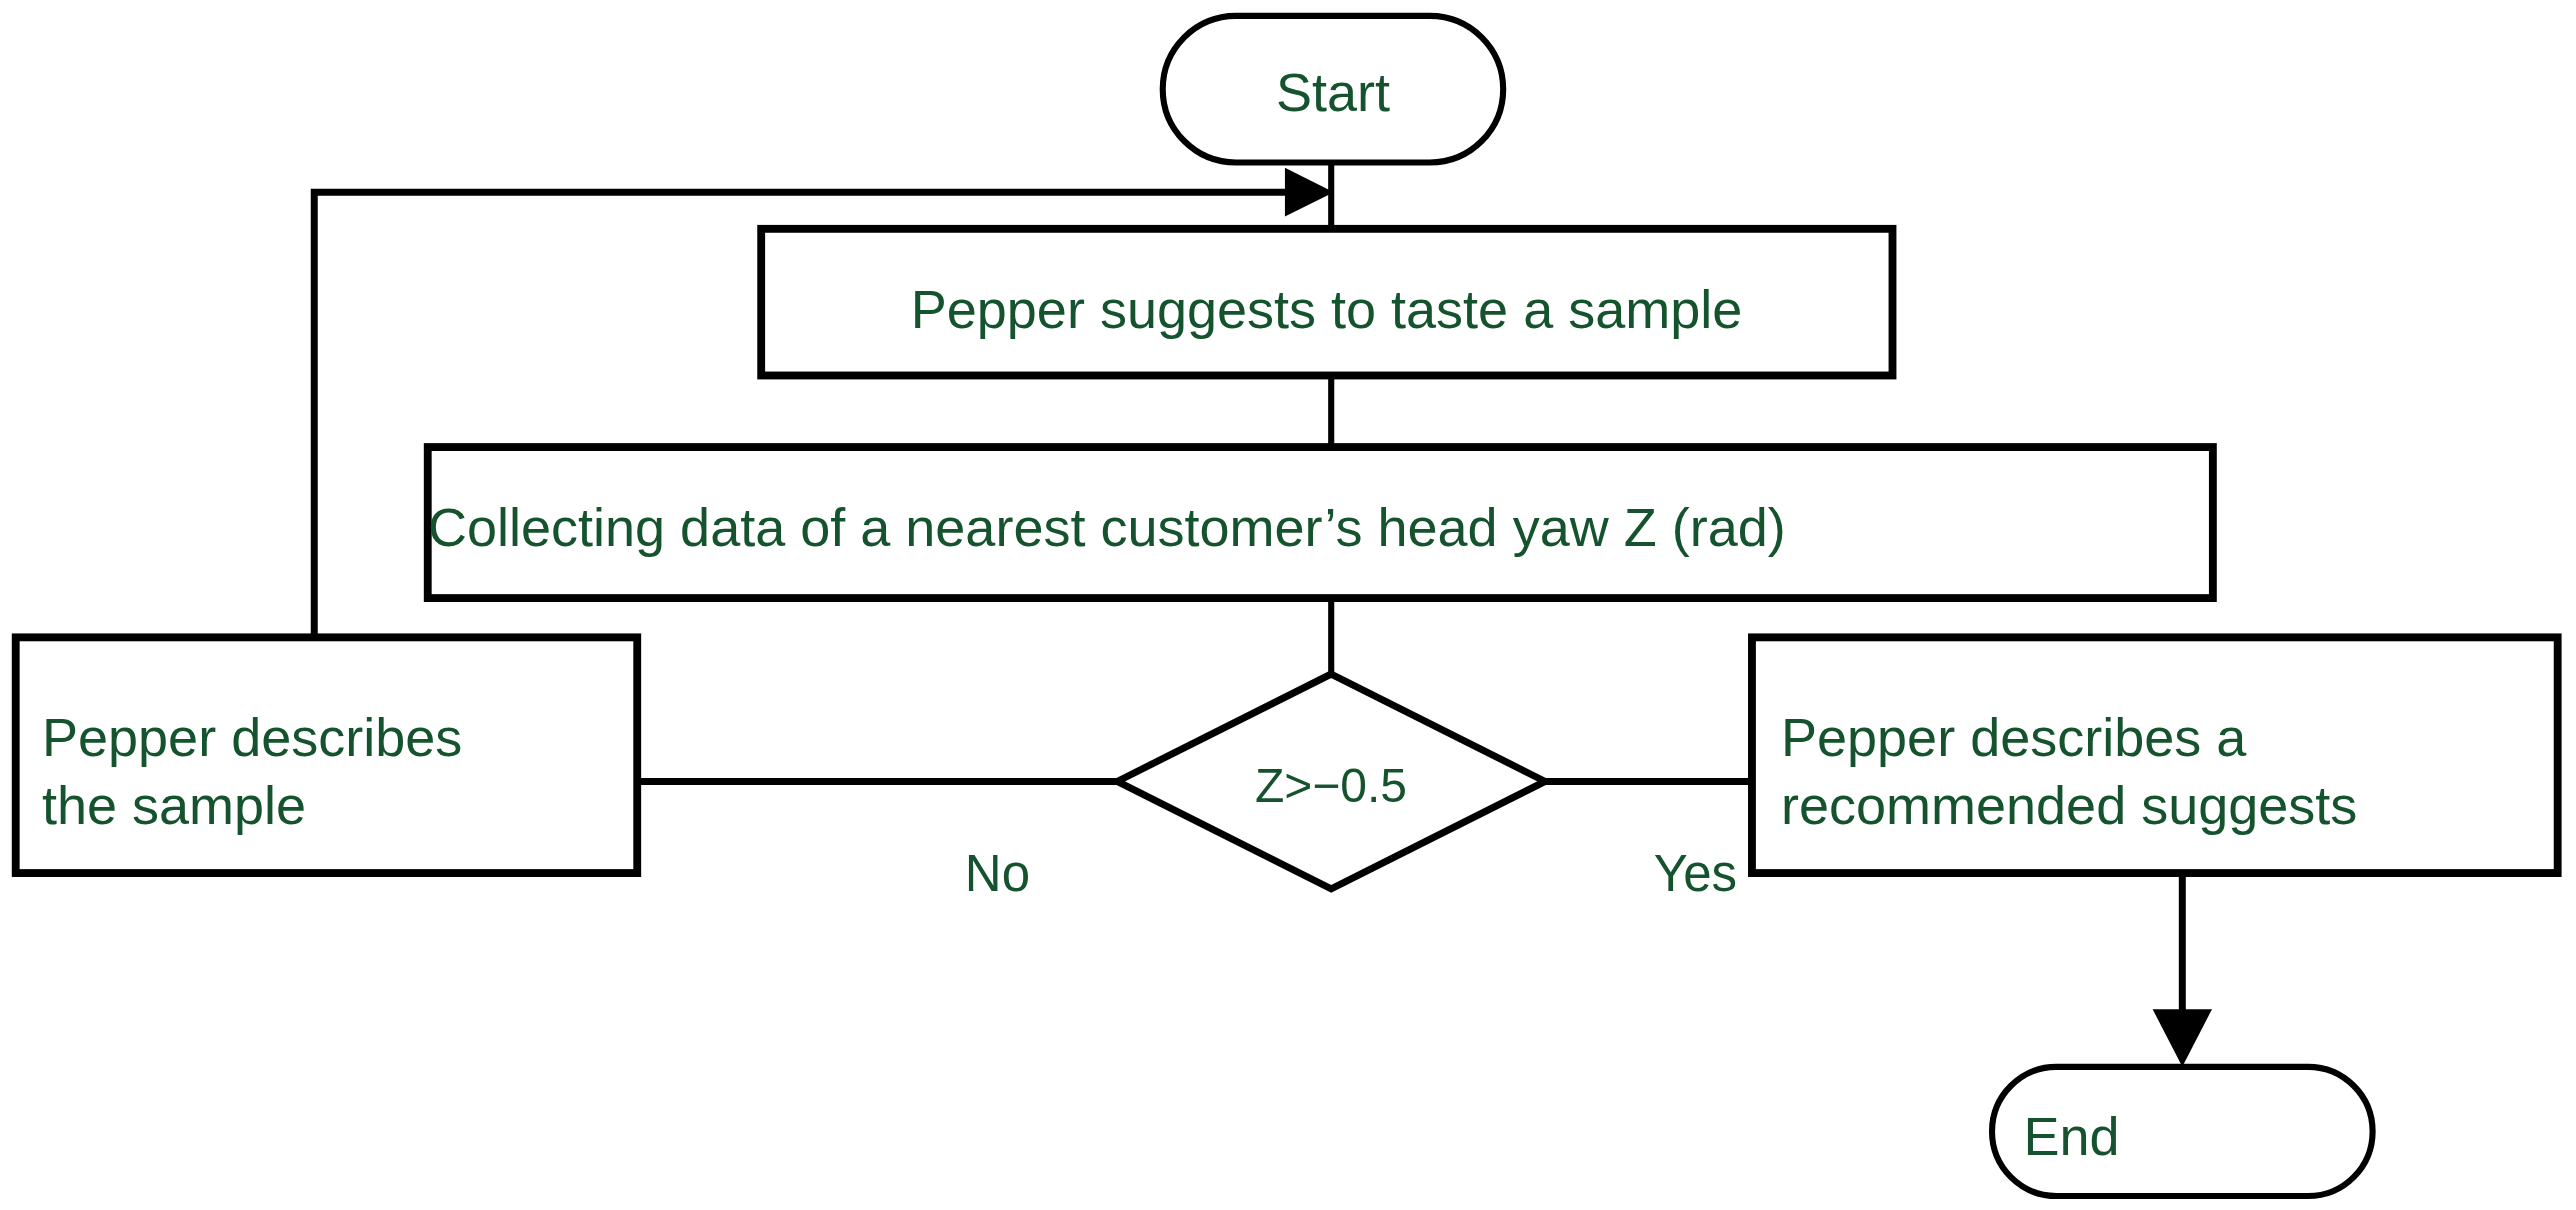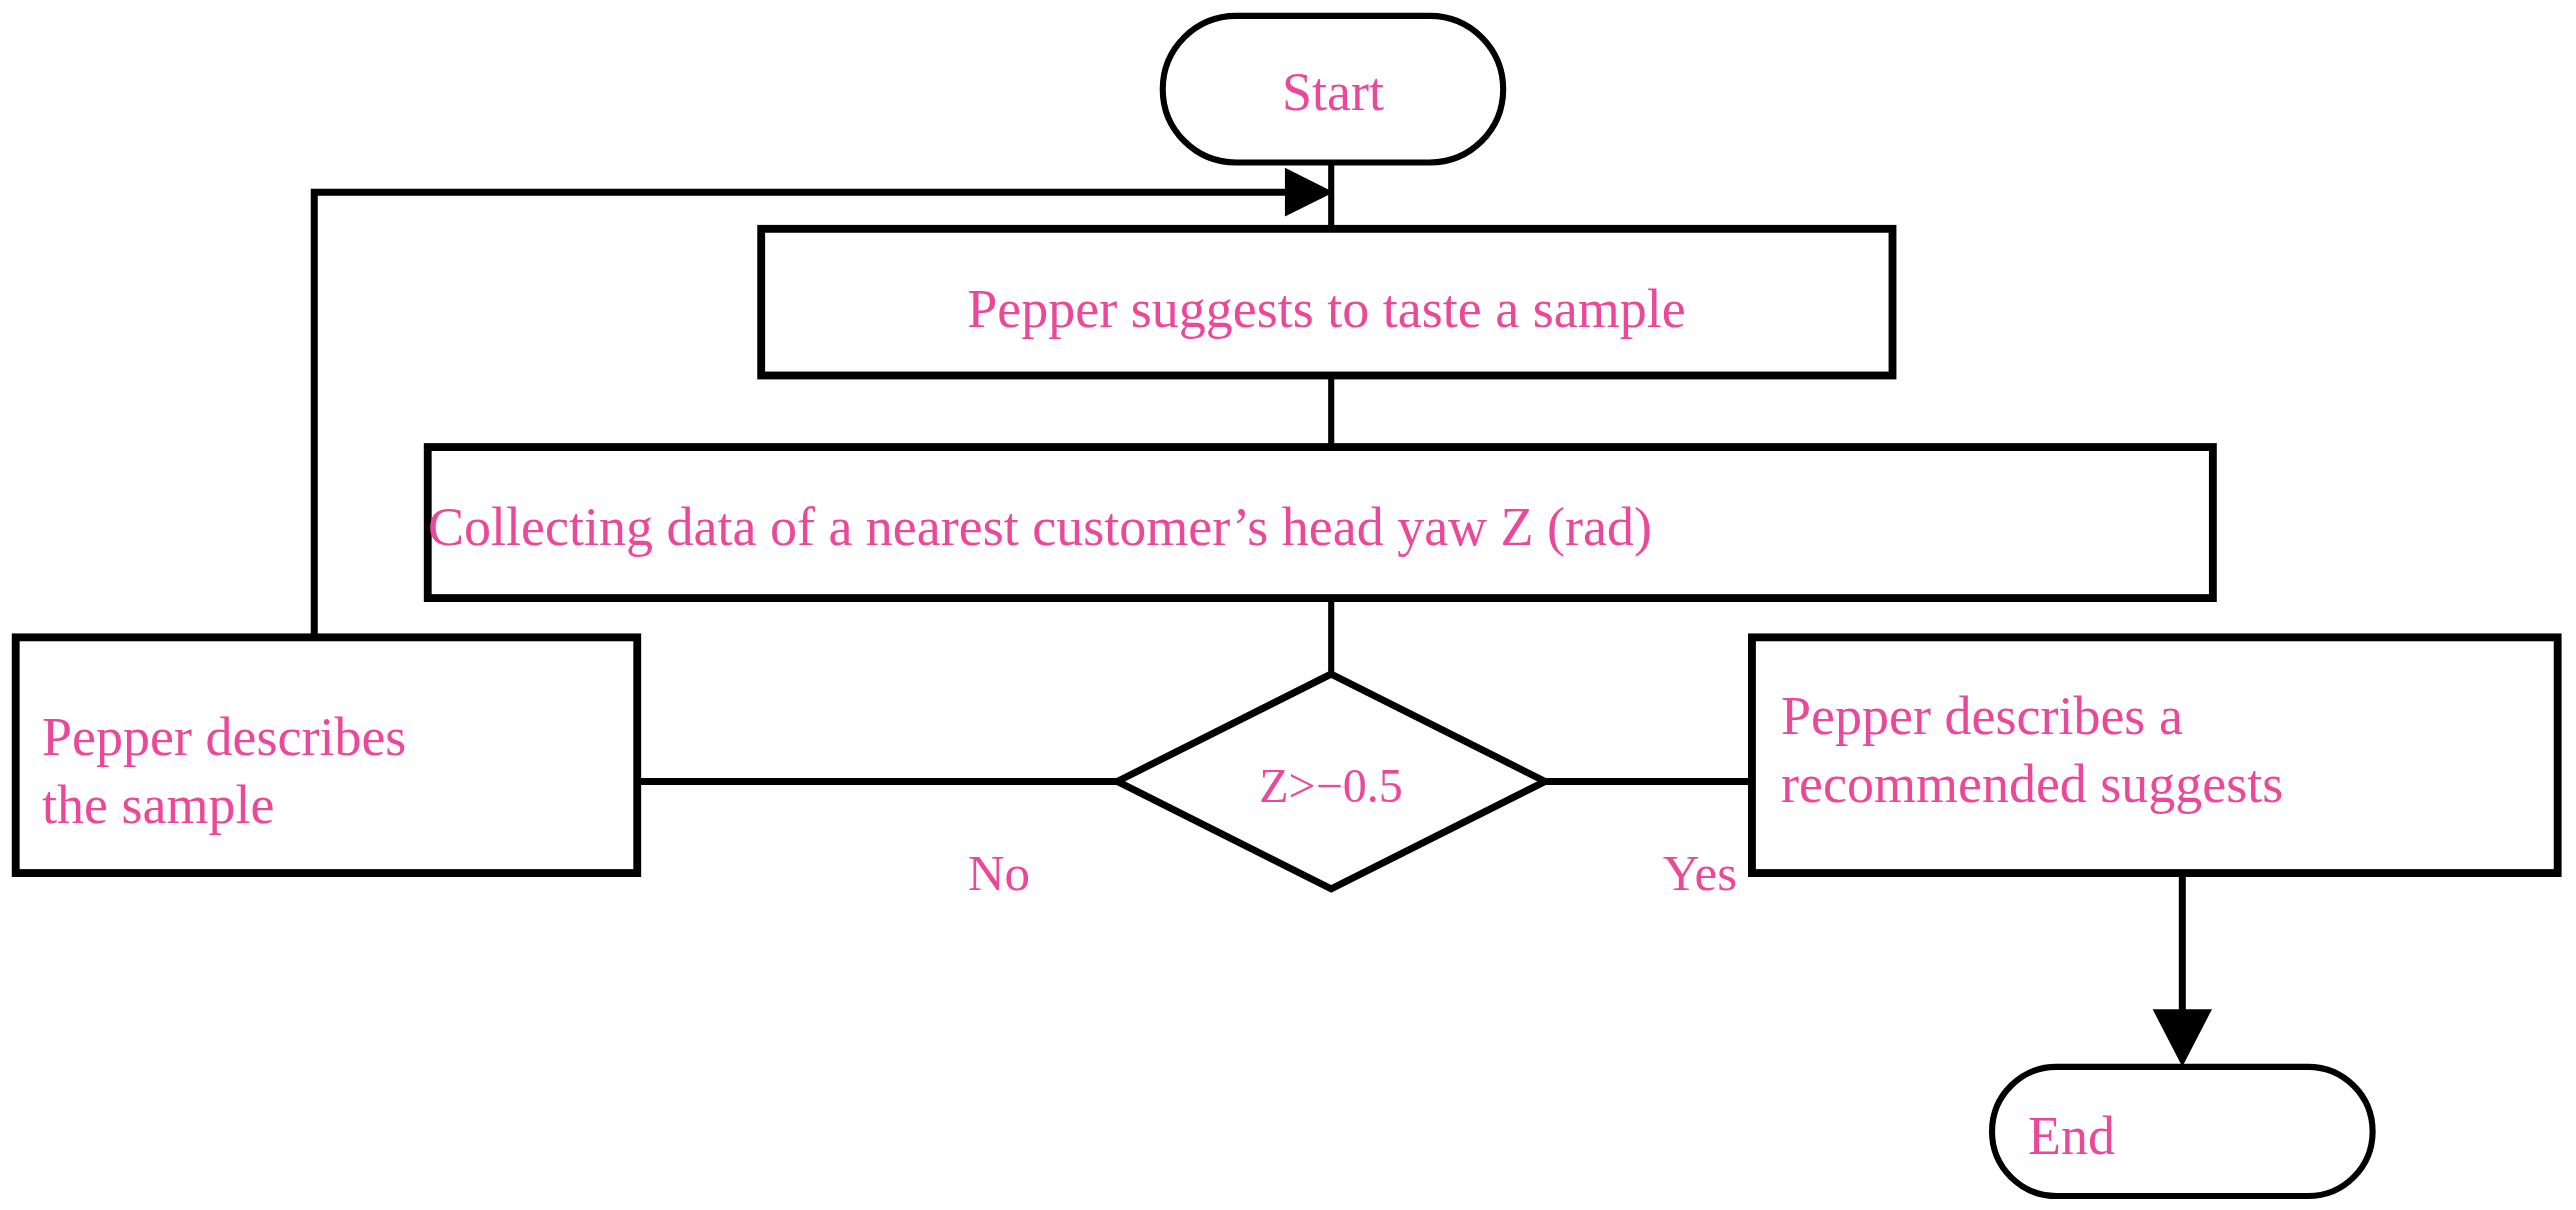--- a/index.html
+++ b/index.html
@@ -42,22 +42,22 @@
   .connector-thin {
     fill: none;
     stroke: #000000;
     stroke-width: 7;
   }
   .arrow-head { fill: #000000; stroke: none; }
 
   
   .node-label {
     position: absolute;
-    color: #ec4899;
-    font-family: Liberation Serif, serif;
+    color: #14532d;
+    font-family: Liberation Sans, sans-serif;
     line-height: 1.25;
     white-space: pre;
   }
   .label-terminal {
     font-size: 54px;
     text-align: center;
   }
   .label-process {
     font-size: 54px;
   }
@@ -130,21 +130,21 @@
   <div class="node-label label-decision" style="left:1139px; top:756px; width:384px;">Z&gt;−0.5</div>
 
   <div class="node-label label-process multiline" style="left:42px; top:683px; width:569px;">
     <span class="justify-line">
       <span>Pepper</span>
       <span>describes</span>
     </span>
     <span>the sample</span>
   </div>
 
-  <div class="node-label label-process multiline" style="left:1781px; top:662px; width:747px;">
+  <div class="node-label label-process multiline" style="left:1781px; top:683px; width:747px;">
     <span class="justify-line">
       <span>Pepper</span>
       <span>describes</span>
       <span>a</span>
     </span>
     <span>recommended suggests</span>
   </div>
 
   <div class="node-label label-terminal" style="left:1881px; top:1103px; width:381px;">End</div>
 

